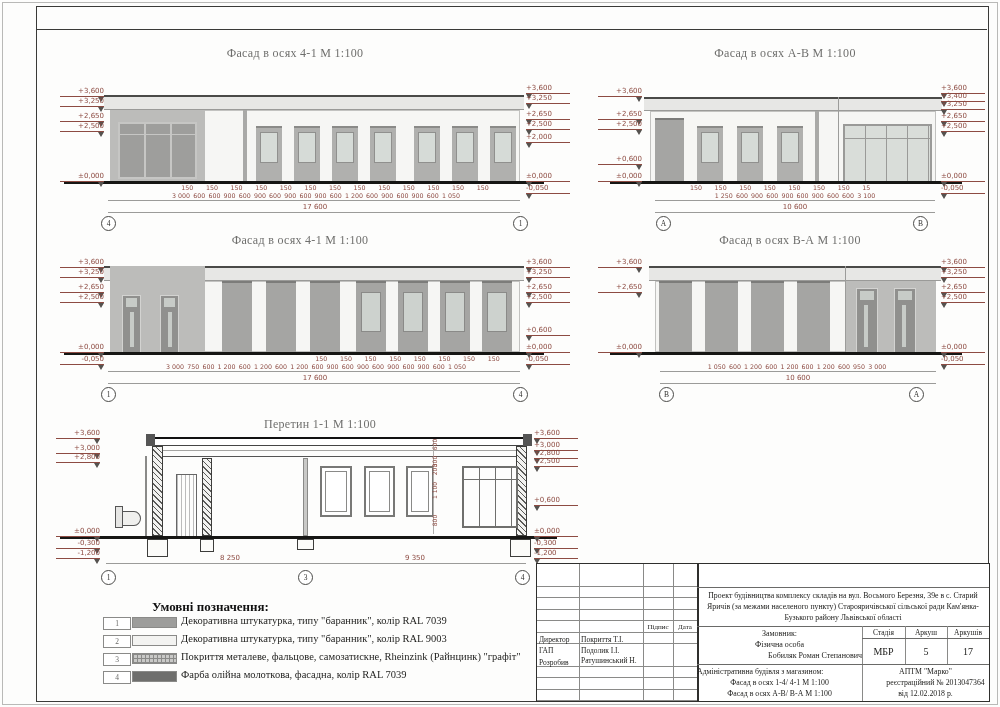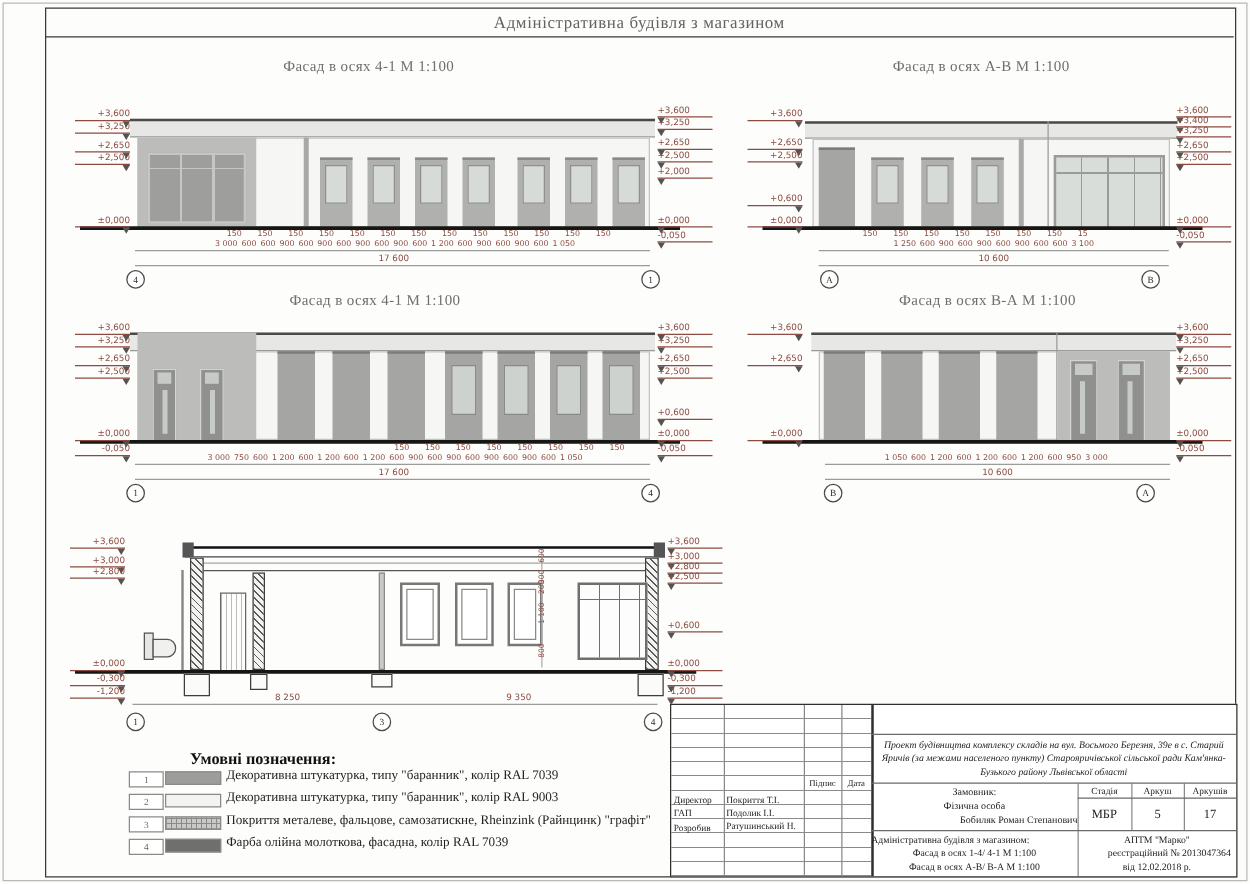--- a/index.html
+++ b/index.html
@@ -57,21 +57,20 @@
   .tb .div{position:absolute;width:1.5px;background:#2f2f2d}
   .tbc{position:absolute;overflow:hidden;white-space:nowrap}
 </style>
 </head>
 <body>
 
 <div class="page">
   <div class="outer"></div>
   <div class="frame"></div>
   <div class="hstrip"></div>
-  <div class="stitle">Адміністративна будівля з магазином</div>
 
   <div class="dtitle" style="left:75px;top:46px;width:440px">Фасад в осях 4-1 М 1:100</div>
   <div class="roof" style="left:104px;top:95px;width:420px;height:15px"></div>
   <div class="wall" style="left:110px;top:110px;width:410px;height:72px"></div>
   <div class="entr" style="left:110px;top:110px;width:95px;height:71px"></div>
   <div class="eglass" style="left:118px;top:122px;width:75px;height:53px"></div>
   <div class="pil" style="left:243px;top:110px;width:4px;height:71px"></div>
   <div class="win" style="left:256px;top:126px;width:26px;height:55px"></div>
   <div class="win" style="left:294px;top:126px;width:26px;height:55px"></div>
   <div class="win" style="left:332px;top:126px;width:26px;height:55px"></div>
@@ -187,20 +186,21 @@
   <div class="elev r" style="left:941px;top:293px">+2,500</div>
   <div class="elev r" style="left:941px;top:343px">±0,000</div>
   <div class="elev r" style="left:941px;top:355px">-0,050</div>
   <div class="dr" style="left:657px;top:363px;width:280px">1 050 600 1 200 600 1 200 600 1 200 600 950 3 000</div>
   <div class="dl" style="left:660px;top:371px;width:276px"></div>
   <div class="tot" style="left:660px;top:374px;width:276px">10 600</div>
   <div class="dl" style="left:660px;top:383px;width:276px"></div>
   <div class="axis" style="left:659px;top:387px">В</div>
   <div class="axis" style="left:909px;top:387px">А</div>
 
+  <div class="dtitle" style="left:100px;top:417px;width:440px">Перетин 1-1 М 1:100</div>
   <div style="position:absolute;left:148px;top:437px;width:384px;height:9px;background:#fff;border-top:2.5px solid #111;border-bottom:1px solid #444;box-sizing:border-box"></div>
   <div style="position:absolute;left:146px;top:434px;width:9px;height:12px;background:#555"></div>
   <div style="position:absolute;left:523px;top:434px;width:9px;height:12px;background:#555"></div>
   <div class="sline" style="left:163px;top:450px;width:353px;height:1px;background:#a5a5a3"></div>
   <div class="sline" style="left:163px;top:456px;width:353px;height:1px;background:#555"></div>
   <div class="hx" style="left:152px;top:446px;width:11px;height:90px"></div>
   <div class="hx" style="left:516px;top:446px;width:11px;height:90px"></div>
   <div class="sline" style="left:145px;top:456px;width:2px;height:80px;background:#8a8a88"></div>
   <div style="position:absolute;left:115px;top:506px;width:6px;height:20px;border:1px solid #555;background:#e6e6e4"></div>
   <div style="position:absolute;left:122px;top:511px;width:17px;height:13px;border:1px solid #555;background:#f0f0ee;border-radius:0 7px 7px 0/0 50% 50% 0"></div>
@@ -265,21 +265,21 @@
     <div class="div" style="left:160px;top:0;height:137px"></div>
     <div class="tbc" style="left:106px;top:58px;width:30px;height:11px;font-size:7px;text-align:center;line-height:11px">Підпис</div>
     <div class="tbc" style="left:136px;top:58px;width:24px;height:11px;font-size:7px;text-align:center;line-height:11px">Дата</div>
     <div class="tbc" style="left:2px;top:70px;width:40px;height:11px;font-size:7.5px;line-height:11px">Директор</div>
     <div class="tbc" style="left:44px;top:70px;width:61px;height:11px;font-size:7.5px;line-height:11px">Покриття Т.І.</div>
     <div class="tbc" style="left:2px;top:81px;width:40px;height:11px;font-size:7.5px;line-height:11px">ГАП</div>
     <div class="tbc" style="left:44px;top:81px;width:61px;height:11px;font-size:7.5px;line-height:11px">Подолик І.І.</div>
     <div class="tbc" style="left:2px;top:92.5px;width:40px;height:11px;font-size:7.5px;line-height:11px">Розробив</div>
     <div class="tbc" style="left:44px;top:91px;width:61px;height:11px;font-size:7.5px;line-height:11px">Ратушинський Н.</div>
     <div class="hl" style="left:160px;top:23px;width:292px"></div>
-    <div class="tbc" style="left:166px;top:26px;width:280px;height:35px;font-size:7.8px;font-style:italic;text-align:center;line-height:11px;white-space:normal">Проект будівництва комплексу складів на вул. Восьмого Березня, 39е в с. Старий Яричів (за межами населеного пункту) Старояричівської сільської ради Кам'янка-Бузького району Львівської області</div>
+    <div class="tbc" style="left:166px;top:26px;width:280px;height:35px;font-size:7.8px;text-align:center;line-height:11px;white-space:normal">Проект будівництва комплексу складів на вул. Восьмого Березня, 39е в с. Старий Яричів (за межами населеного пункту) Старояричівської сільської ради Кам'янка-Бузького району Львівської області</div>
     <div class="hl" style="left:160px;top:62px;width:292px"></div>
     <div class="vl" style="left:325px;top:62px;height:75px"></div>
     <div class="vl" style="left:368px;top:62px;height:38px"></div>
     <div class="vl" style="left:410px;top:62px;height:38px"></div>
     <div class="hl" style="left:325px;top:74px;width:127px"></div>
     <div class="tbc" style="left:160px;top:64px;width:165px;height:11px;font-size:8px;text-align:center;line-height:11px">Замовник:</div>
     <div class="tbc" style="left:160px;top:75px;width:165px;height:11px;font-size:8px;text-align:center;line-height:11px">Фізична особа</div>
     <div class="tbc" style="left:160px;top:86px;width:165px;height:11px;font-size:8px;text-align:right;line-height:11px">Бобиляк Роман Степанович</div>
     <div class="tbc" style="left:325px;top:63px;width:43px;height:11px;font-size:7.5px;text-align:center;line-height:11px">Стадія</div>
     <div class="tbc" style="left:368px;top:63px;width:42px;height:11px;font-size:7.5px;text-align:center;line-height:11px">Аркуш</div>

